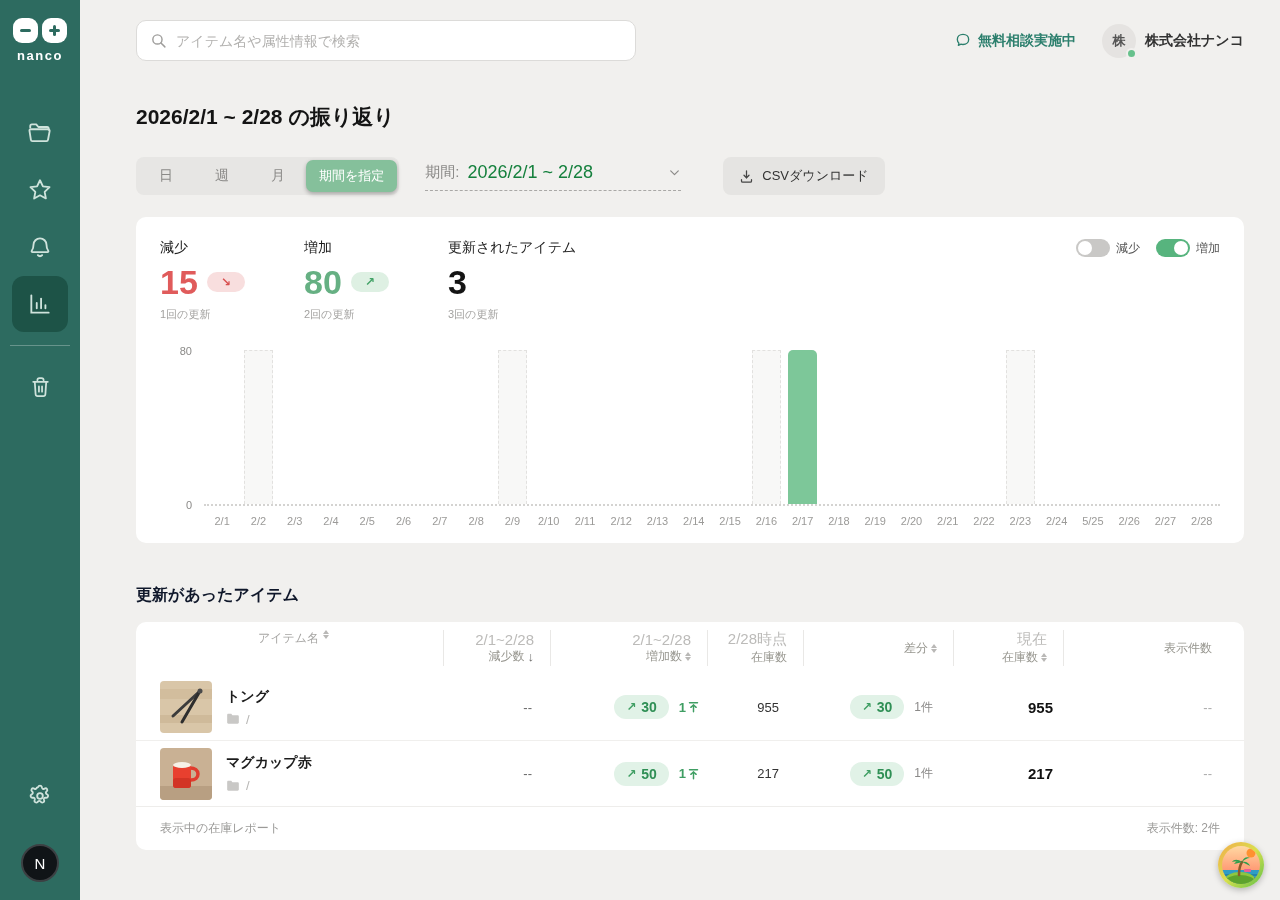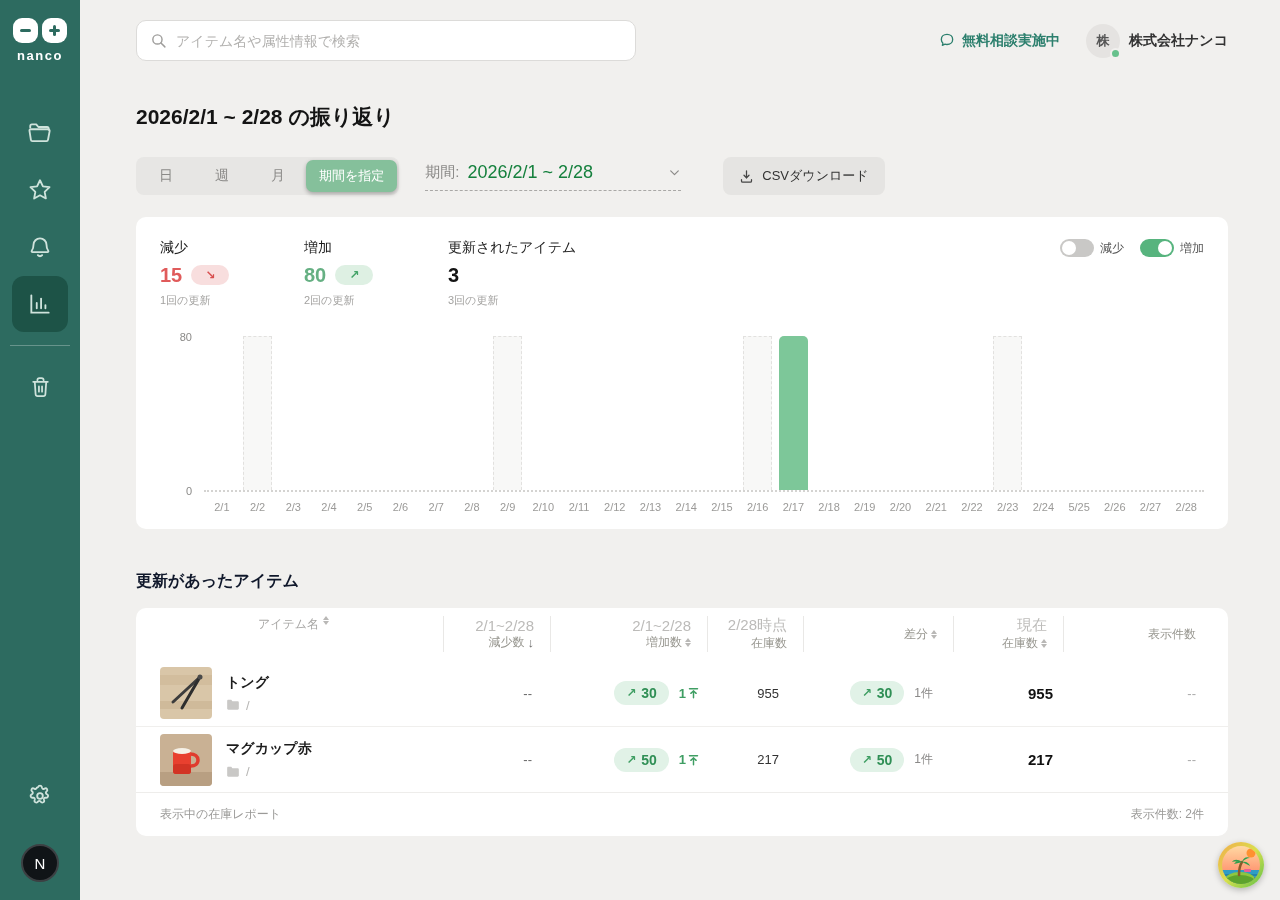--- a/index.html
+++ b/index.html
@@ -20,21 +20,21 @@
   .nav { display:flex; flex-direction:column; align-items:center; margin-top:42px; }
   .nav-item { width:56px; height:56px; display:flex; align-items:center; justify-content:center; border-radius:12px; cursor:pointer; }
   .nav-item + .nav-item { margin-top:1px; }
   .nav-item.active { background:#1d5347; }
   .nav-item svg { stroke:#cfe3dc; }
   .nav-divider { width:60px; height:1px; background:rgba(255,255,255,.28); margin:13px 0; }
   .sidebar-bottom { margin-top:auto; display:flex; flex-direction:column; align-items:center; margin-bottom:18px; }
   .avatar-n { width:38px; height:38px; border-radius:50%; background:#101417; border:2px solid #3c4043; color:#fff; display:flex; align-items:center; justify-content:center; font-size:15px; margin-top:20px; cursor:pointer; }
 
   
-  .main { margin-left:80px; padding:20px 52px 0 56px; }
+  .main { margin-left:80px; padding:20px 36px 0 56px; }
   .topbar { display:flex; align-items:center; justify-content:space-between; }
   .search { width:500px; height:41px; background:#fff; border:1px solid #dcdbd9; border-radius:10px; display:flex; align-items:center; padding:0 13px; gap:9px; }
   .search input { border:none; outline:none; flex:1; font-size:14px; font-family:inherit; color:#333; background:transparent; }
   .search input::placeholder { color:#b2b1af; }
   .topbar-right { display:flex; align-items:center; gap:26px; }
   .promo { display:flex; align-items:flex-start; gap:7px; color:#2c7f6d; font-size:14px; font-weight:bold; cursor:pointer; }
   .profile { display:flex; align-items:center; gap:9px; cursor:pointer; }
   .avatar-k { position:relative; width:34px; height:34px; border-radius:50%; background:#e5e3e1; display:flex; align-items:center; justify-content:center; font-size:13px; color:#555; font-weight:bold; }
   .avatar-k .dot { position:absolute; right:-1px; bottom:-1px; width:11px; height:11px; border-radius:50%; background:#67c18c; border:2px solid #f1f0ee; }
   .profile-name { font-size:14px; font-weight:bold; color:#333; }
@@ -52,21 +52,21 @@
   .csv-btn { margin-left:42px; height:38px; background:#e5e4e2; border:none; border-radius:8px; display:flex; align-items:center; gap:8px; padding:0 16px; font-size:13px; color:#333; font-family:inherit; cursor:pointer; }
 
   
   .card { background:#fff; border-radius:10px; }
   .chart-card { margin-top:22px; padding:22px 24px 16px; }
   .stats-row { display:flex; align-items:flex-start; }
   .stat { width:144px; }
   .stat.wide { width:auto; }
   .stat-label { font-size:14px; color:#1c1c1c; }
   .stat-valrow { display:flex; align-items:center; gap:9px; margin-top:8px; }
-  .stat-value { font-size:20px; font-weight:bold; line-height:1; }
+  .stat-value { font-size:34px; font-weight:bold; line-height:1; }
   .stat-value.red { color:#e05b5b; }
   .stat-value.green { color:#66b083; }
   .stat-value.dark { color:#141414; }
   .trend-badge { width:38px; height:20px; border-radius:10px; display:flex; align-items:center; justify-content:center; font-size:12px; font-weight:bold; }
   .trend-badge.red { background:#f8dede; color:#d84f4f; }
   .trend-badge.green { background:#def0e3; color:#44a368; }
   .stat-sub { margin-top:8px; font-size:11px; color:#a3a2a0; }
   .toggles { margin-left:auto; display:flex; align-items:center; gap:16px; }
   .toggle-group { display:flex; align-items:center; gap:6px; cursor:pointer; }
   .switch { width:34px; height:18px; border-radius:9px; position:relative; }

